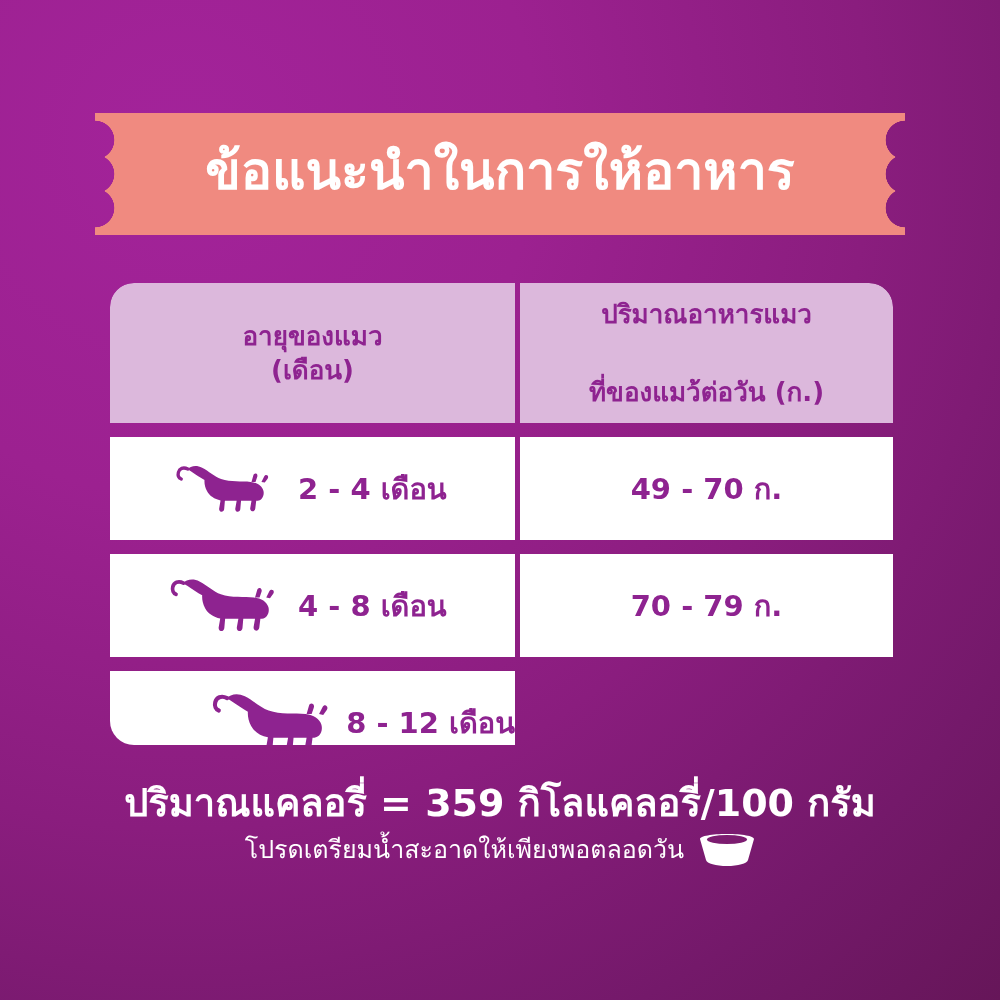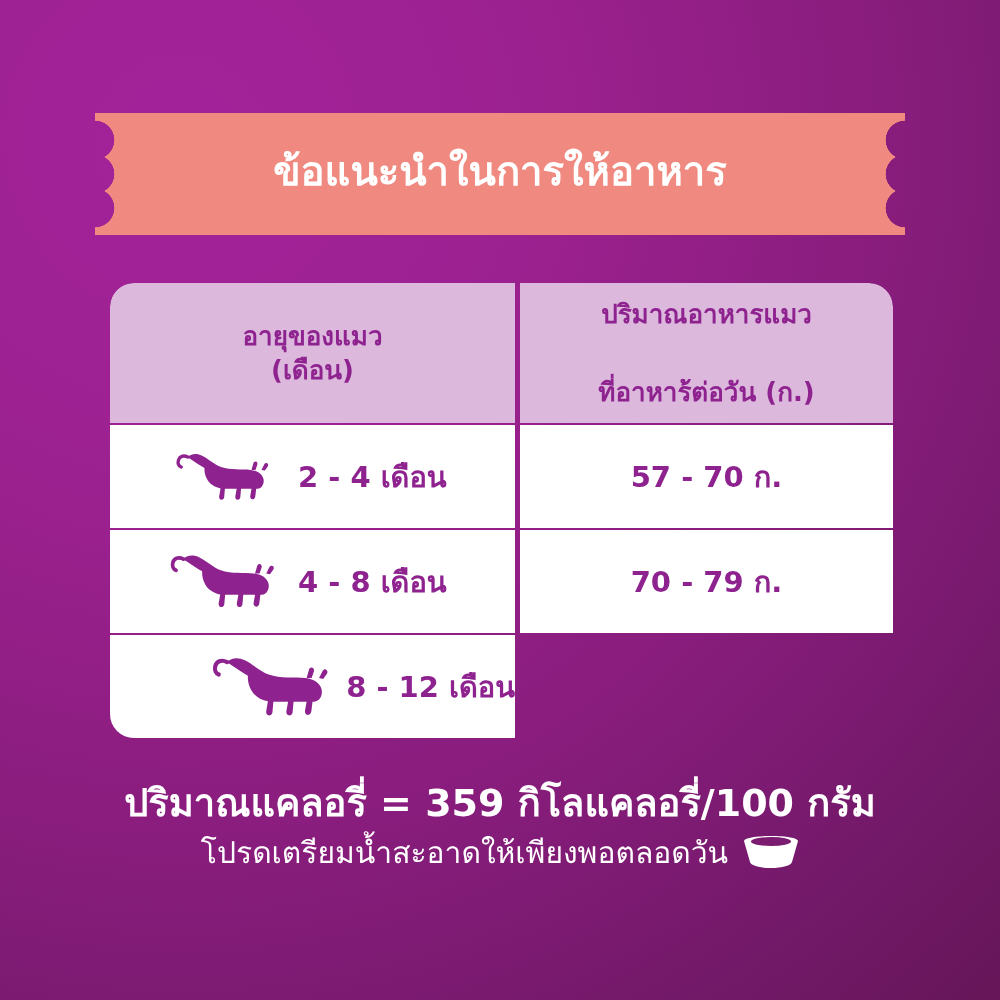--- a/index.html
+++ b/index.html
@@ -50,21 +50,21 @@
       radial-gradient(circle 19px at 810px 95px, transparent 0 19px, #000 19.6px);
     mask-composite: intersect;
   }
   #banner-title {
     position: absolute;
     inset: 0;
     display: flex;
     align-items: center;
     justify-content: center;
     color: #ffffff;
-    font-size: 40px;
+    font-size: 52px;
     font-weight: bold;
     letter-spacing: 0px;
     line-height: 1;
     padding-bottom: 6px;
     box-sizing: border-box;
     white-space: nowrap;
   }
 
   
   #table {
@@ -76,21 +76,21 @@
     border-radius: 24px;
     overflow: hidden;
     display: flex;
     flex-direction: column;
   }
   .t-row {
     display: flex;
     width: 100%;
     position: relative;
   }
-  .t-row + .t-row { margin-top: 2px; }
+  .t-row + .t-row { margin-top: 14px; }
   .cell-left  { width: 405px; box-sizing: border-box; }
   .cell-right { flex: 1; box-sizing: border-box; margin-left: 5px; gap: 44px; }
 
   #header-row .cell-left,
   #header-row .cell-right {
     background: #dcb8dc;
     height: 140px;
     display: flex;
     flex-direction: column;
     align-items: center;
@@ -139,21 +139,21 @@
     color: #ffffff;
   }
   #calorie-line {
     font-size: 38px;
     font-weight: bold;
     line-height: 1.25;
     white-space: nowrap;
   }
   #water-line {
     margin-top: 6px;
-    font-size: 30px;
+    font-size: 25px;
     line-height: 1.25;
     display: flex;
     align-items: center;
     justify-content: center;
     gap: 15px;
     white-space: nowrap;
   }
   #bowl-icon svg { display: block; }
 </style>
 </head>
@@ -168,35 +168,35 @@
 
   <div id="table">
 
     <div class="t-row" id="header-row">
       <div class="cell-left">
         <span>อายุของแมว</span>
         <span>(เดือน)</span>
       </div>
       <div class="cell-right">
         <span>ปริมาณอาหารแมว</span>
-        <span>ที่อาหาร้ต่อวัน (ก.)</span>
+        <span>ที่ของแมว้ต่อวัน (ก.)</span>
       </div>
     </div>
 
     <div class="t-row data-row" id="row-1">
       <div class="cell-left">
         <span class="cat-slot">
           <svg width="96" height="56" viewBox="0 0 200 118" aria-hidden="true">
             <path fill="#8E2390" d="M24 18 C32 10 44 8 56 14 C70 21 82 33 96 38 C116 45 140 42 158 44 C172 45.5 182 52 185 62 C187 69 185 76 181 80 C178 83 174 84 170 84 L168 100 C167.6 104 164.5 106.5 161.5 106 C158.6 105.5 156.8 102.4 157.4 98.8 L160 84 L138 84 L136.5 101 C136.2 105 133 107.4 130 106.8 C127 106.2 125.3 103 126 99.4 L128.8 84 L104 84 L102.5 101 C102.2 105 99 107.4 96 106.8 C93 106.2 91.3 103 92 99.4 L94.8 83.2 C82 80.6 72 74 66.5 64 C62 56 60.5 47 61 40 C52 35 42 28 33 22 C28.5 19 25.6 16.8 24 18 Z M160 44 L164 30 C164.8 26.6 168.2 25 170.8 27 C172.6 28.4 173 31 172 33.6 L168.5 44 Z M181 44 L187 32 C188.6 29 192 28.4 194 30.6 C195.6 32.4 195.4 35 194 37.2 L188 45.5 Z"></path>
             <path fill="none" stroke="#8E2390" stroke-width="7" stroke-linecap="round" d="M26 17 C16 12 8 16 6 24 C4.4 30.4 7 36 12 38"></path>
           </svg>
         </span>
         <span class="age-label">2 - 4 เดือน</span>
       </div>
-      <div class="cell-right">57 - 70 ก.</div>
+      <div class="cell-right">49 - 70 ก.</div>
     </div>
 
     <div class="t-row data-row" id="row-2">
       <div class="cell-left">
         <span class="cat-slot">
           <svg width="108" height="63" viewBox="0 0 200 118" aria-hidden="true">
             <path fill="#8E2390" d="M24 18 C32 10 44 8 56 14 C70 21 82 33 96 38 C116 45 140 42 158 44 C172 45.5 182 52 185 62 C187 69 185 76 181 80 C178 83 174 84 170 84 L168 100 C167.6 104 164.5 106.5 161.5 106 C158.6 105.5 156.8 102.4 157.4 98.8 L160 84 L138 84 L136.5 101 C136.2 105 133 107.4 130 106.8 C127 106.2 125.3 103 126 99.4 L128.8 84 L104 84 L102.5 101 C102.2 105 99 107.4 96 106.8 C93 106.2 91.3 103 92 99.4 L94.8 83.2 C82 80.6 72 74 66.5 64 C62 56 60.5 47 61 40 C52 35 42 28 33 22 C28.5 19 25.6 16.8 24 18 Z M160 44 L164 30 C164.8 26.6 168.2 25 170.8 27 C172.6 28.4 173 31 172 33.6 L168.5 44 Z M181 44 L187 32 C188.6 29 192 28.4 194 30.6 C195.6 32.4 195.4 35 194 37.2 L188 45.5 Z"></path>
             <path fill="none" stroke="#8E2390" stroke-width="7" stroke-linecap="round" d="M26 17 C16 12 8 16 6 24 C4.4 30.4 7 36 12 38"></path>
           </svg>
         </span>

